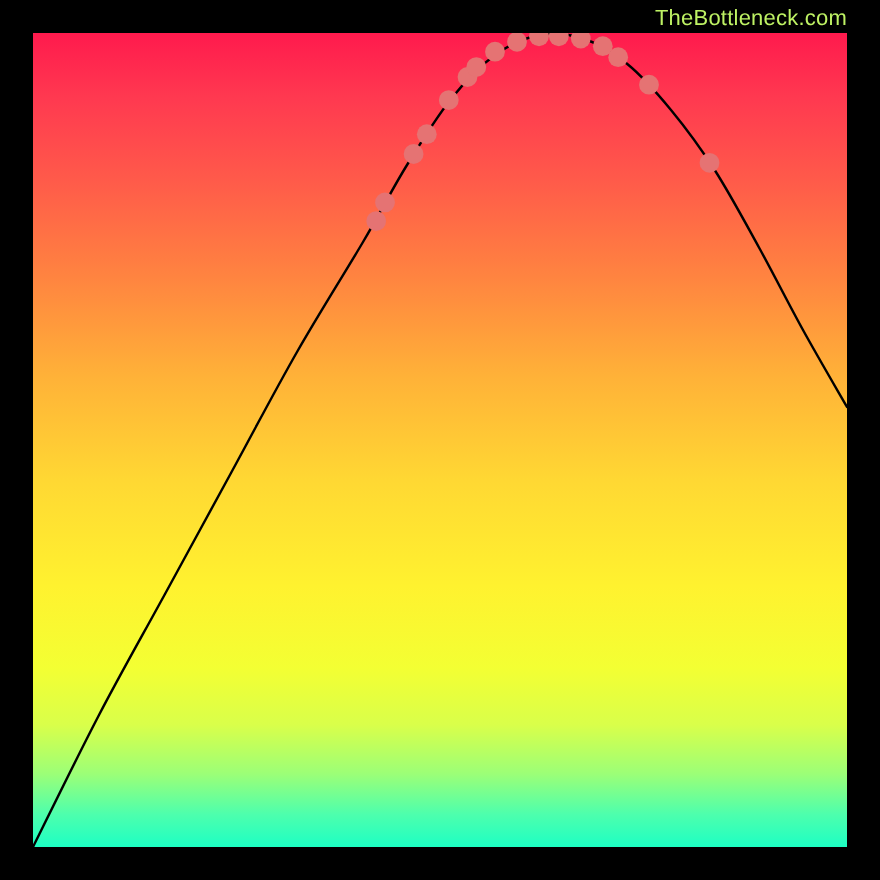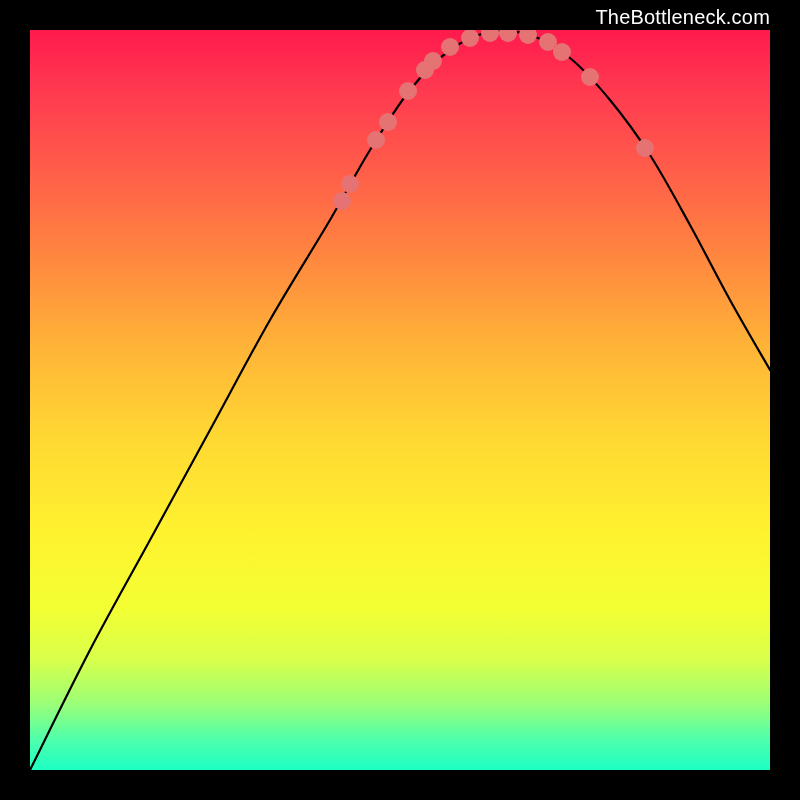--- a/index.html
+++ b/index.html
@@ -38,21 +38,21 @@
       #d9ff4a 85%,
       #9cff77 91%,
       #4dffad 96%,
       #1dffc4 100%
     );
   }
   .watermark {
     position: absolute;
     top: 6px;
     right: 30px;
-    color: #ffffff;
+    color: #bef264;
     font-size: 20px;
     font-weight: 500;
     letter-spacing: 0.2px;
   }
   svg.curve {
     position: absolute;
     top: 0;
     left: 0;
   }
 </style>

